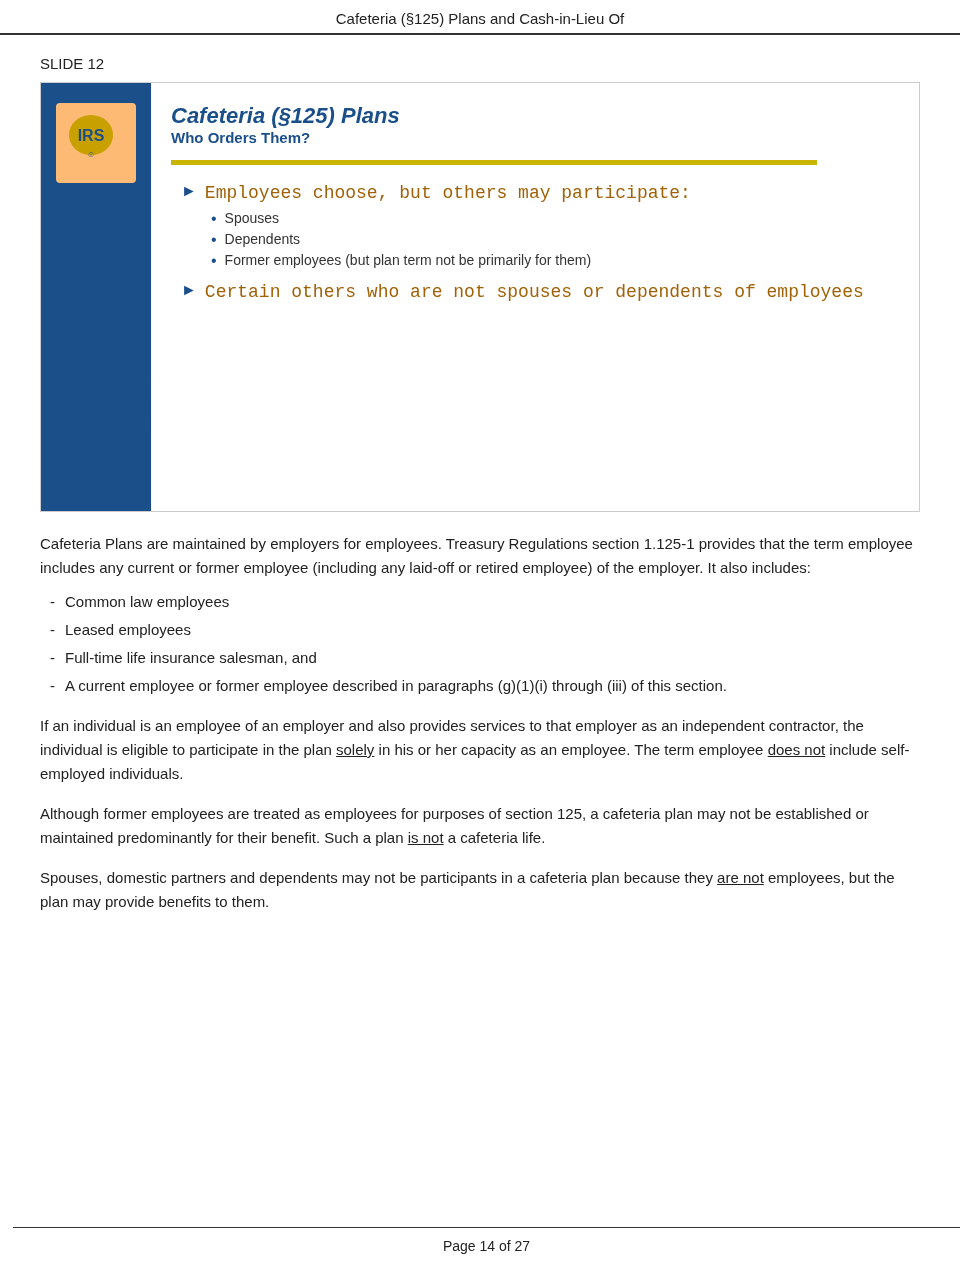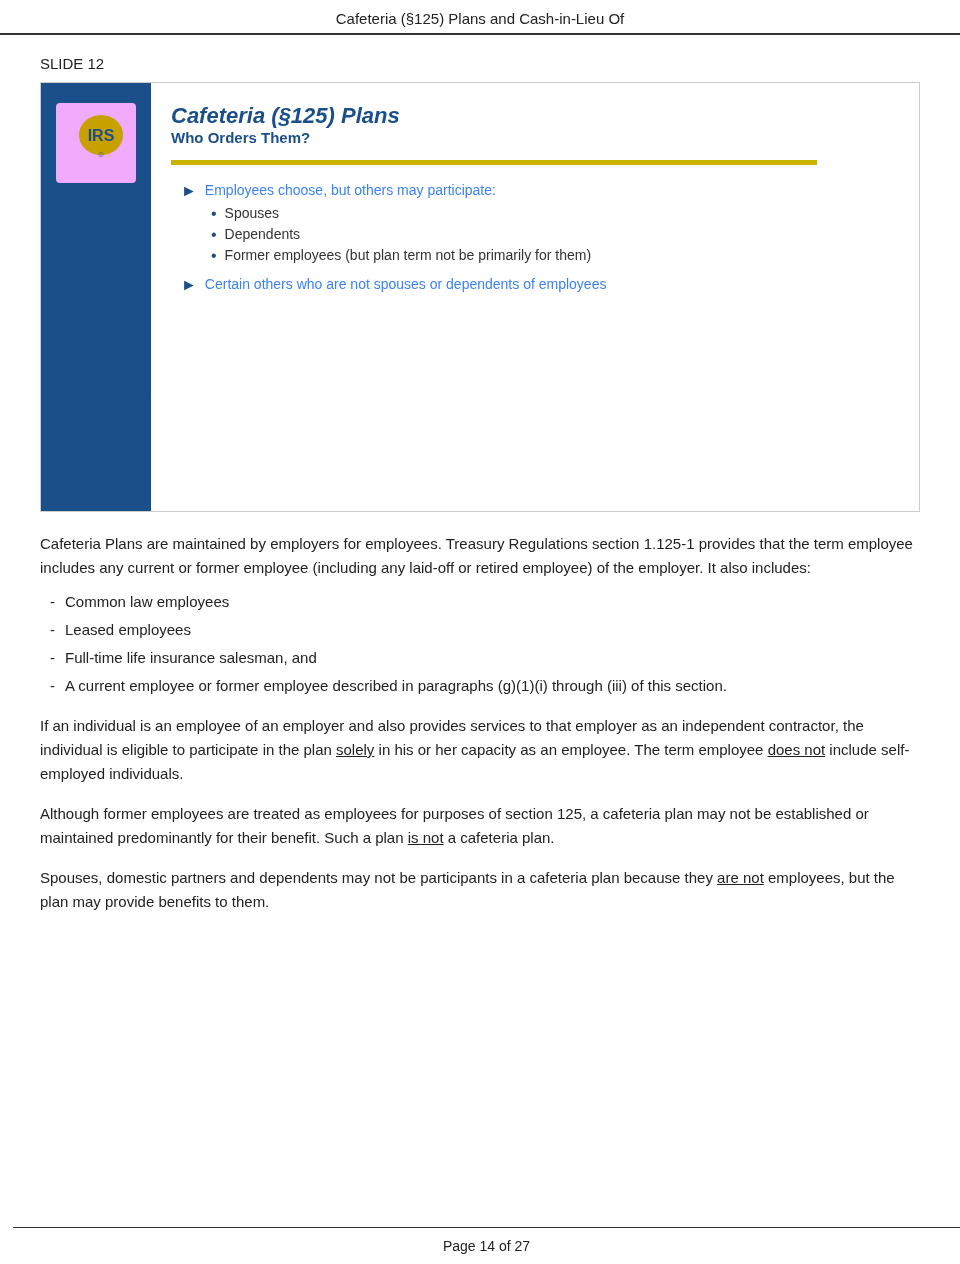--- a/index.html
+++ b/index.html
@@ -60,25 +60,25 @@
       position: relative;
       display: flex;
       flex-direction: column;
       align-items: center;
       padding-top: 10px;
     }
 
     .irs-logo-area {
       width: 80px;
       height: 80px;
-      background: #f0abfc;
+      background: #fdba74;
       border-radius: 4px;
       display: flex;
       align-items: center;
-      justify-content: flex-end;
+      justify-content: flex-start;
       margin-top: 10px;
     }
 
     .irs-logo-text {
       font-size: 22px;
       font-weight: bold;
       color: #1a4f8a;
       text-align: center;
       line-height: 1.1;
     }
@@ -139,23 +139,24 @@
 
     .arrow-sym {
       color: #1a4f8a;
       font-size: 16px;
       margin-right: 8px;
       flex-shrink: 0;
       margin-top: 1px;
     }
 
     .arrow-text {
-      color: #3b82f6;
-      font-size: 14px;
+      color: #a16207;
+      font-size: 18px;
       line-height: 1.4;
+      font-family: Liberation Mono, monospace;
     }
 
     .sub-bullets {
       margin-left: 30px;
       margin-top: 4px;
     }
 
     .sub-bullet-item {
       display: flex;
       align-items: flex-start;
@@ -303,21 +304,21 @@
   </div>
 
   <div class="body-text">
     <p>
       <span>If an individual is an employee of an employer and also provides services to that employer as an independent contractor, the individual is eligible to participate in the plan </span><span class="underline">solely</span><span> in his or her capacity as an employee.  The term employee </span><span class="underline">does not</span><span> include self-employed individuals.</span>
     </p>
   </div>
 
   <div class="body-text">
     <p>
-      <span>Although former employees are treated as employees for purposes of section 125, a cafeteria plan may not be established or maintained predominantly for their benefit.  Such a plan </span><span class="underline">is not</span><span> a cafeteria plan.</span>
+      <span>Although former employees are treated as employees for purposes of section 125, a cafeteria plan may not be established or maintained predominantly for their benefit.  Such a plan </span><span class="underline">is not</span><span> a cafeteria life.</span>
     </p>
   </div>
 
   <div class="body-text">
     <p>
       <span>Spouses, domestic partners and dependents may not be participants in a cafeteria plan because they </span><span class="underline">are not</span><span> employees, but the plan may provide benefits to them.</span>
     </p>
   </div>
 
 </div>

